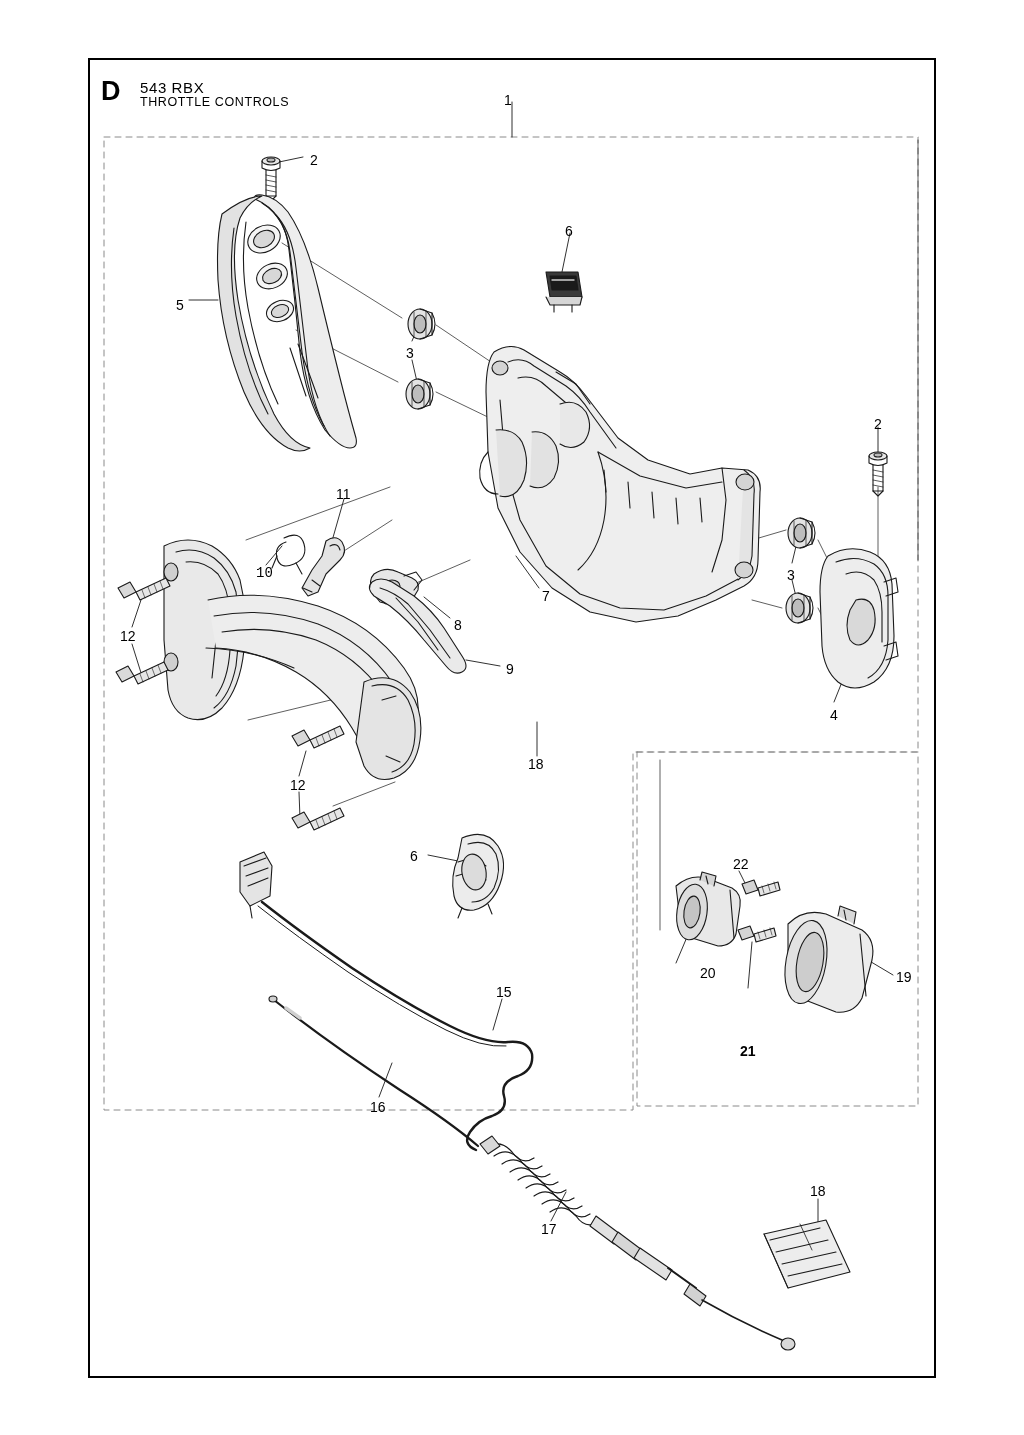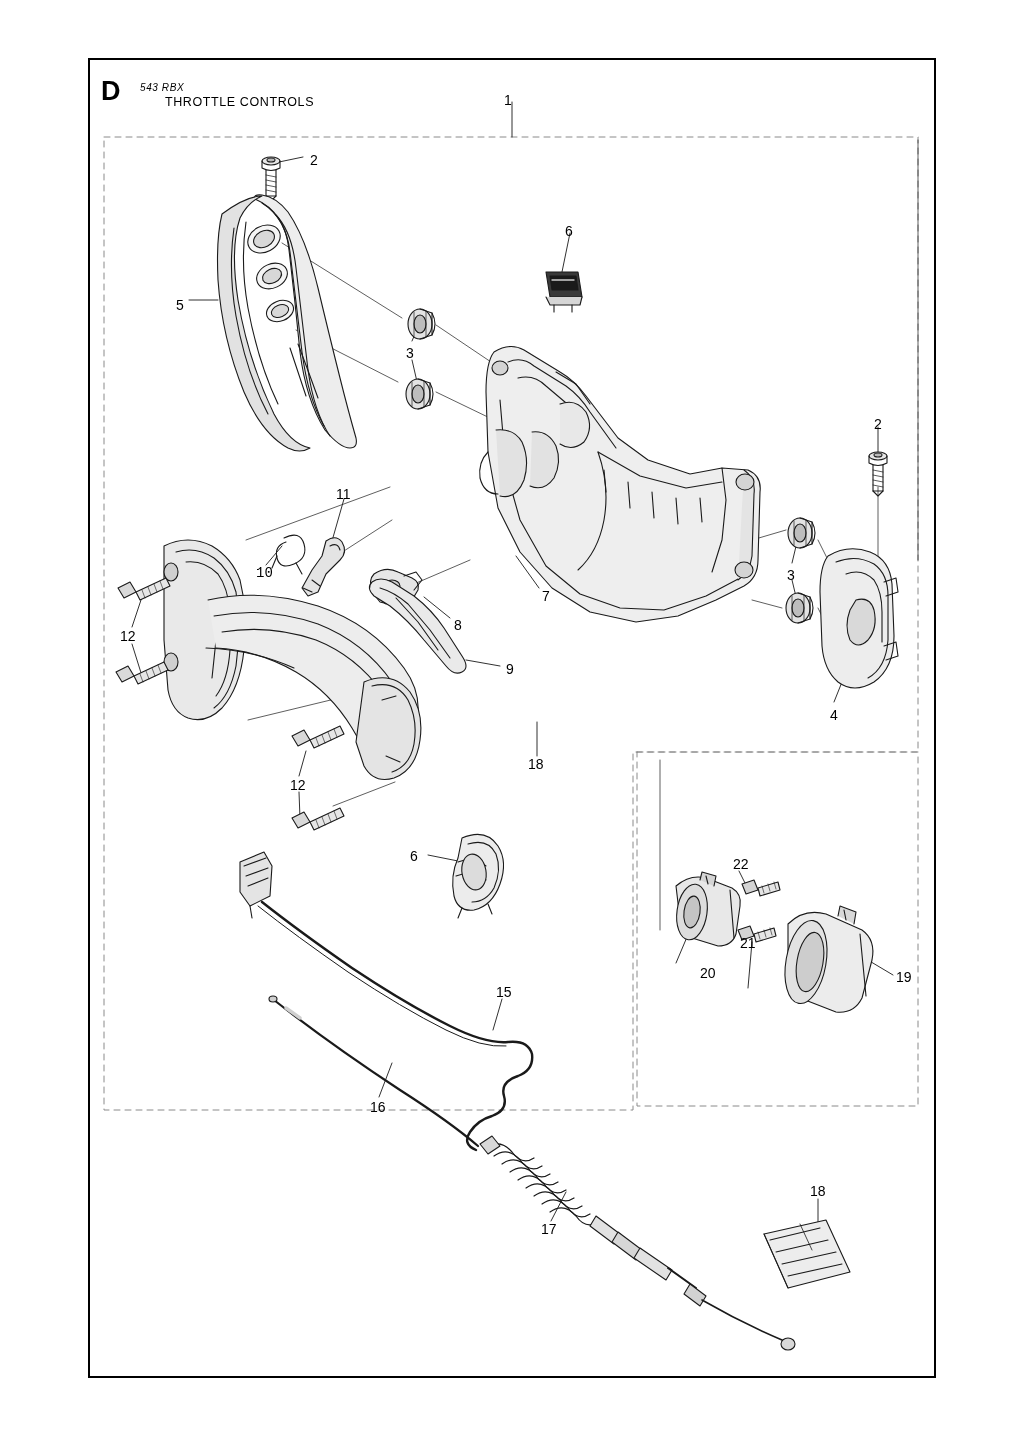--- a/index.html
+++ b/index.html
@@ -40,32 +40,30 @@
     color: #000;
     line-height: 1;
   }
   .title-block {
     position: absolute;
     left: 140px;
     top: 80px;
     color: #000;
   }
   .title-model {
-    font-size: 10px;
+    font-size: 15px;
     letter-spacing: 0.6px;
     line-height: 15px;
     white-space: nowrap;
-    font-style: italic;
   }
   .title-name {
     font-size: 12.5px;
     letter-spacing: 0.6px;
     line-height: 15px;
     white-space: nowrap;
-    margin-left: 25px;
   }
   .callout {
     position: absolute;
     font-size: 14px;
     color: #000;
     line-height: 1;
     white-space: nowrap;
   }
   svg.art {
     position: absolute;
@@ -521,20 +519,20 @@
   <div class="callout" style="left:256px; top:566px;font-family:Liberation Mono, monospace;">10</div>
   <div class="callout" style="left:542px; top:589px;">7</div>
   <div class="callout" style="left:454px; top:618px;">8</div>
   <div class="callout" style="left:506px; top:662px;">9</div>
   <div class="callout" style="left:120px; top:629px;">12</div>
   <div class="callout" style="left:290px; top:778px;">12</div>
   <div class="callout" style="left:528px; top:757px;">18</div>
   <div class="callout" style="left:410px; top:849px;">6</div>
   <div class="callout" style="left:733px; top:857px;">22</div>
   <div class="callout" style="left:700px; top:966px;">20</div>
-  <div class="callout" style="left:740px; top:936px;">21</div>
+  <div class="callout" style="left:740px; top:1044px;font-weight:bold;">21</div>
   <div class="callout" style="left:896px; top:970px;">19</div>
   <div class="callout" style="left:496px; top:985px;text-align:right;">15</div>
   <div class="callout" style="left:370px; top:1100px;">16</div>
   <div class="callout" style="left:541px; top:1222px;">17</div>
   <div class="callout" style="left:810px; top:1184px;">18</div>
 
 </div>
 
 </body></html>

